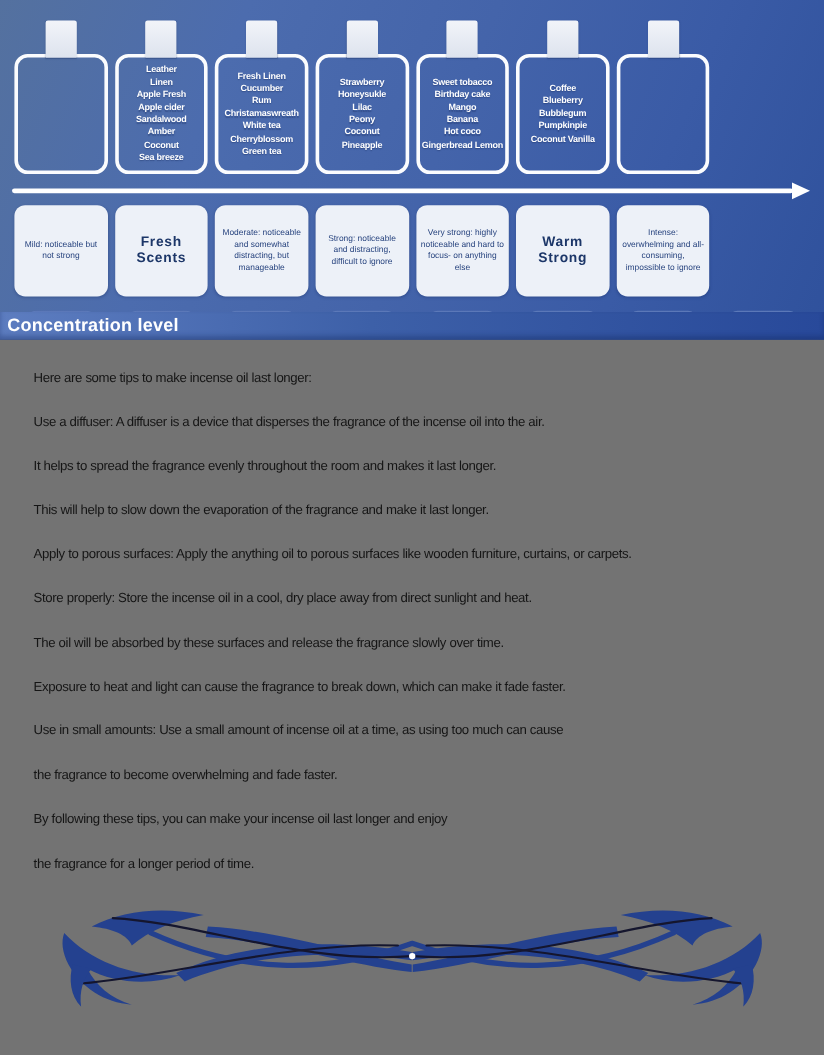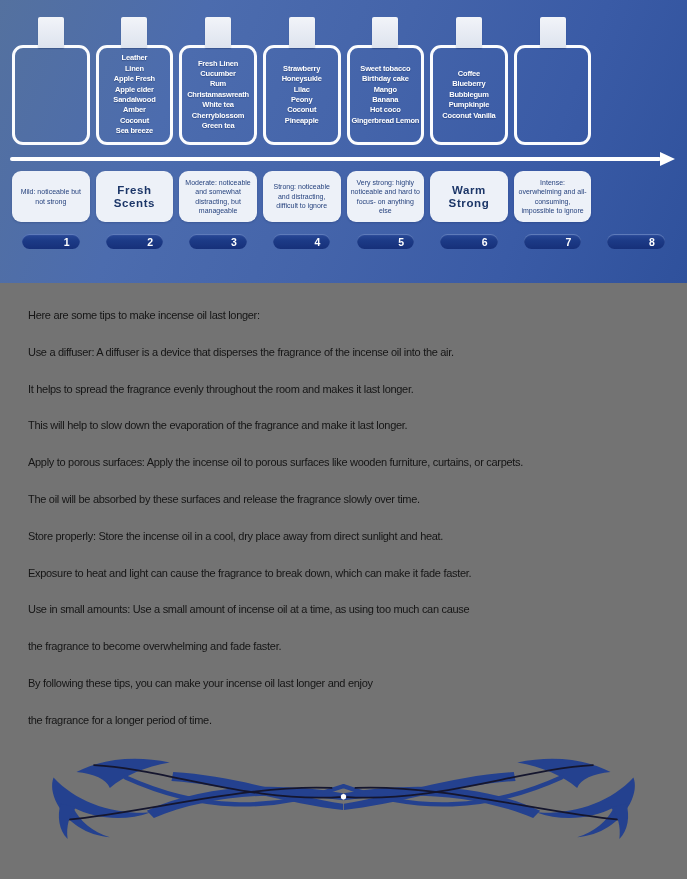--- a/index.html
+++ b/index.html
@@ -50,21 +50,21 @@
   .arrow-head {
     position: absolute; right: 0; top: -5px;
     width: 0; height: 0;
     border-left: 15px solid #ffffff;
     border-top: 7px solid transparent;
     border-bottom: 7px solid transparent;
   }
   
   .levels { margin-top: 9px; }
   .level-box {
-    height: 51px; background: #edf1f8; border-radius: 9px;
+    height: 76px; background: #edf1f8; border-radius: 9px;
     display: flex; align-items: center; justify-content: center;
     padding: 3px 4px; text-align: center;
     color: #27437e; font-size: 7px; line-height: 9.5px;
     box-shadow: 0 1px 2px rgba(20,40,90,.25);
   }
   .level-box.emphasis { font-size: 11.5px; line-height: 13px; font-weight: bold; letter-spacing: 0.6px; color: #1c3668; }
   
   .pills { margin-top: 12px; }
   .pill {
     width: 74%; height: 15px; margin: 0 auto;
@@ -220,30 +220,33 @@
           <span>6</span>
         </div>
       <div class="pill">
           <span>7</span>
         </div>
       <div class="pill">
           <span>8</span>
         </div>
     </div>
 
+    <div class="axis-bar">
+      <span class="axis-label">Concentration level</span>
+    </div>
   </div>
 
   <div class="tips">
       <div class="tip-line">Here are some tips to make incense oil last longer:</div>
       <div class="tip-line">Use a diffuser: A diffuser is a device that disperses the fragrance of the incense oil into the air.</div>
       <div class="tip-line">It helps to spread the fragrance evenly throughout the room and makes it last longer.</div>
       <div class="tip-line">This will help to slow down the evaporation of the fragrance and make it last longer.</div>
-      <div class="tip-line">Apply to porous surfaces: Apply the incense oil to porous surfaces like wooden furniture, curtains, or carpets.</div>
+      <div class="tip-line">Apply to porous surfaces: Apply the anything oil to porous surfaces like wooden furniture, curtains, or carpets.</div>
+      <div class="tip-line">Store properly: Store the incense oil in a cool, dry place away from direct sunlight and heat.</div>
       <div class="tip-line">The oil will be absorbed by these surfaces and release the fragrance slowly over time.</div>
-      <div class="tip-line">Store properly: Store the incense oil in a cool, dry place away from direct sunlight and heat.</div>
       <div class="tip-line">Exposure to heat and light can cause the fragrance to break down, which can make it fade faster.</div>
       <div class="tip-line">Use in small amounts: Use a small amount of incense oil at a time, as using too much can cause</div>
       <div class="tip-line">the fragrance to become overwhelming and fade faster.</div>
       <div class="tip-line">By following these tips, you can make your incense oil last longer and enjoy</div>
       <div class="tip-line">the fragrance for a longer period of time.</div>
     </div>
 
   <svg class="flourish" width="677" height="88" viewBox="0 0 687 100" xmlns="http://www.w3.org/2000/svg">
     <defs>
       <g id="halfFlourish">

